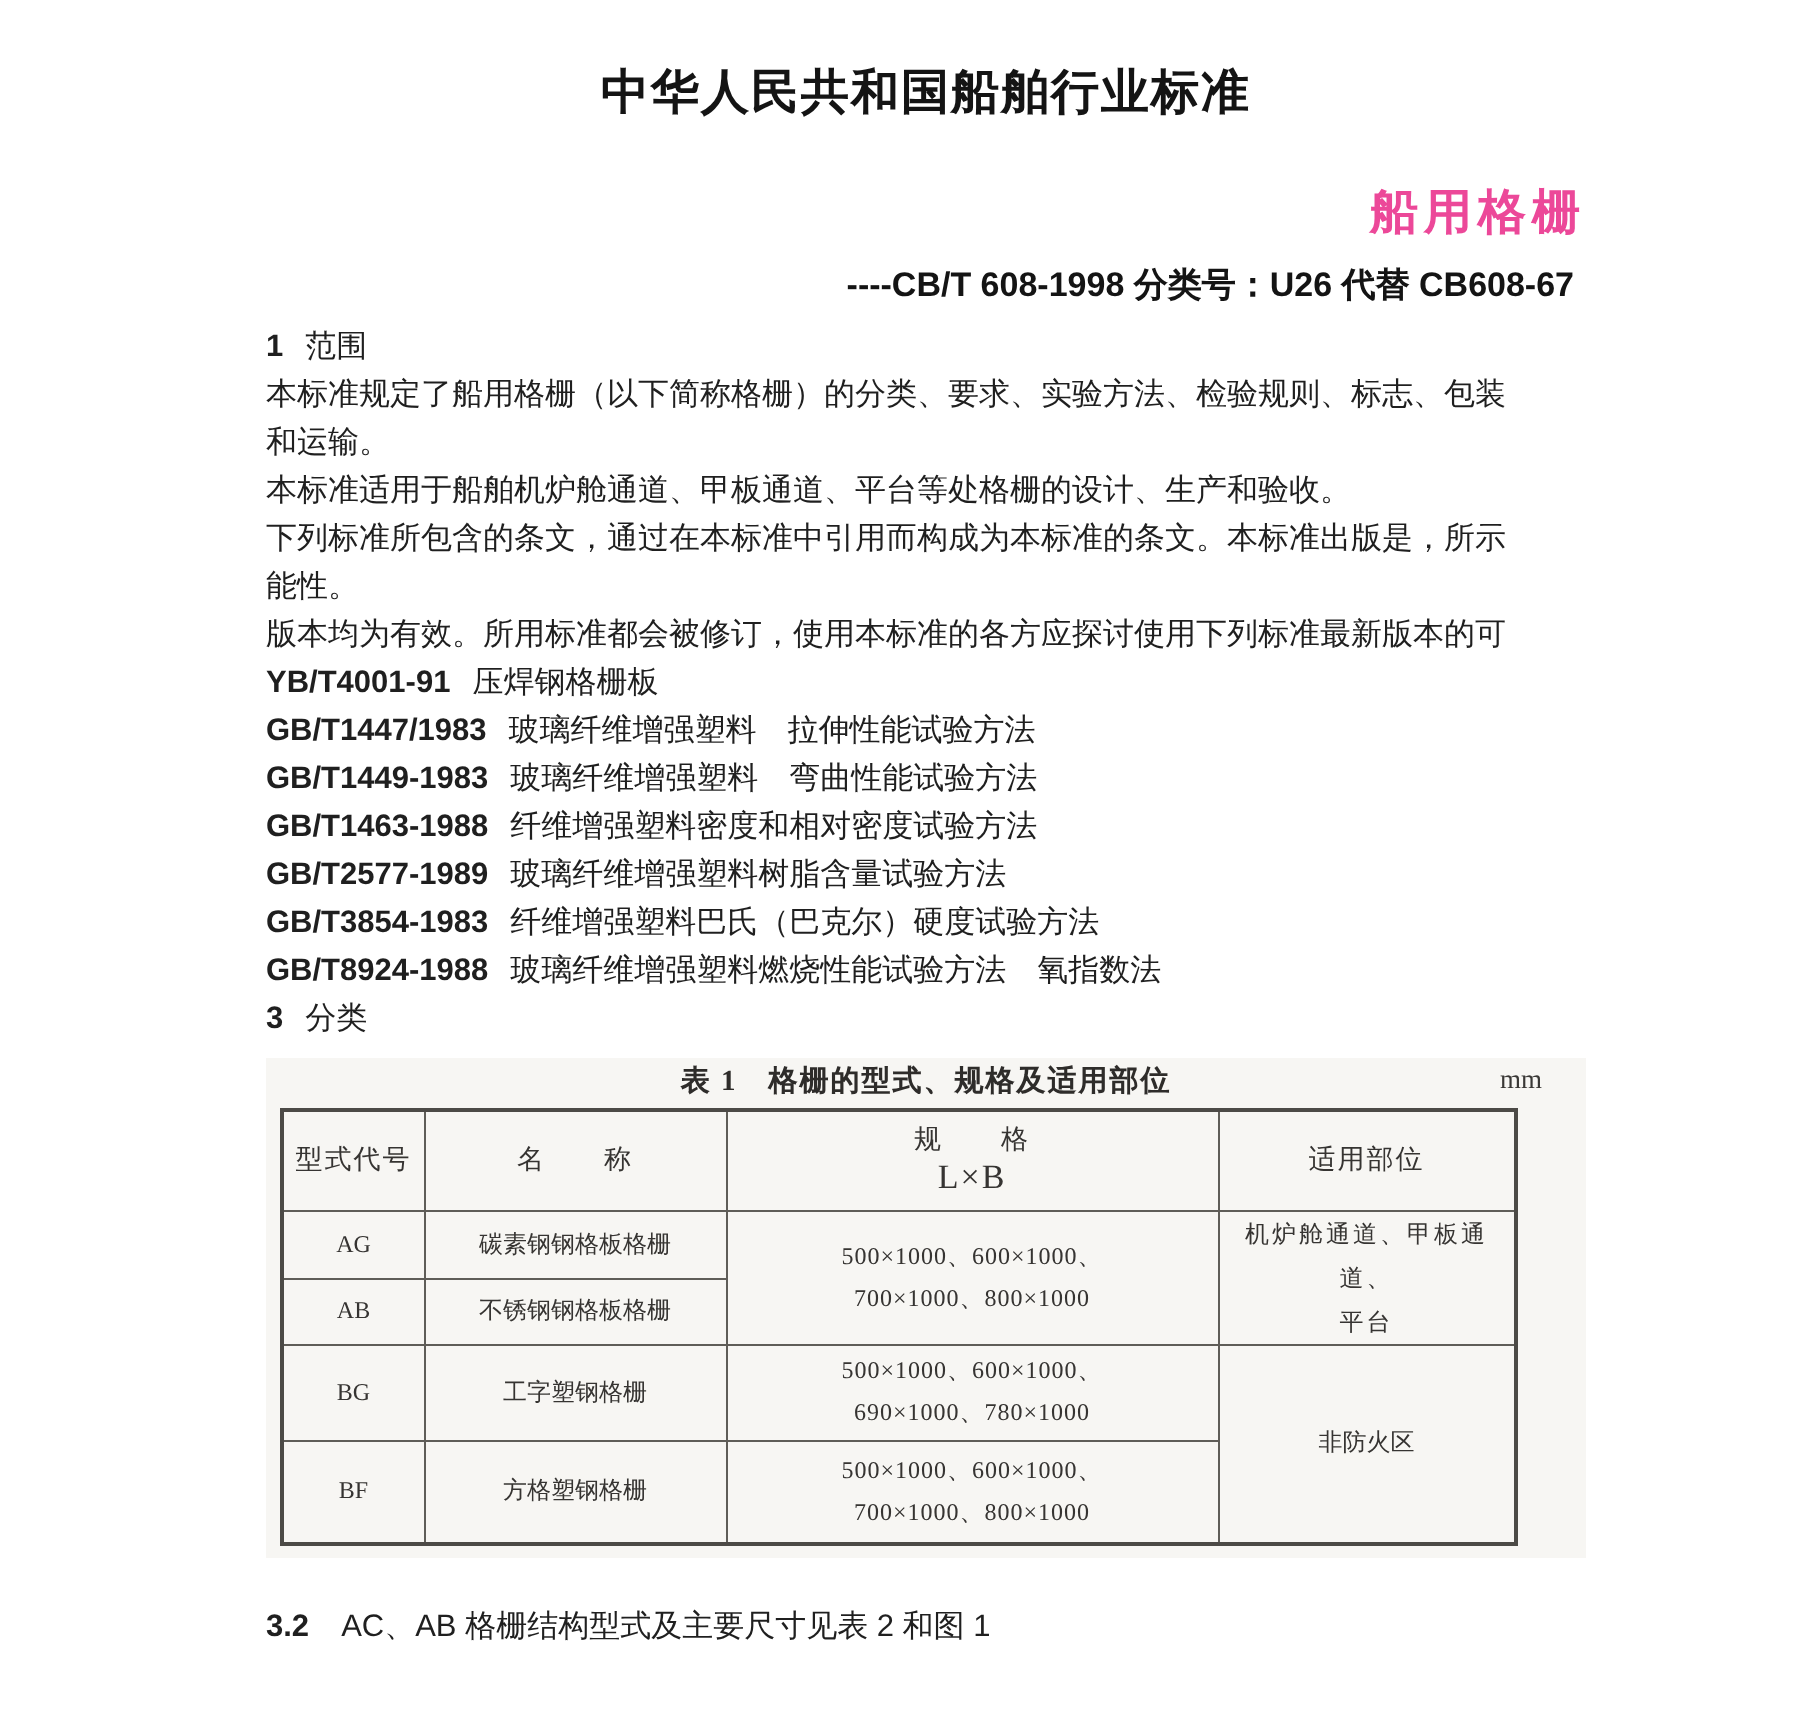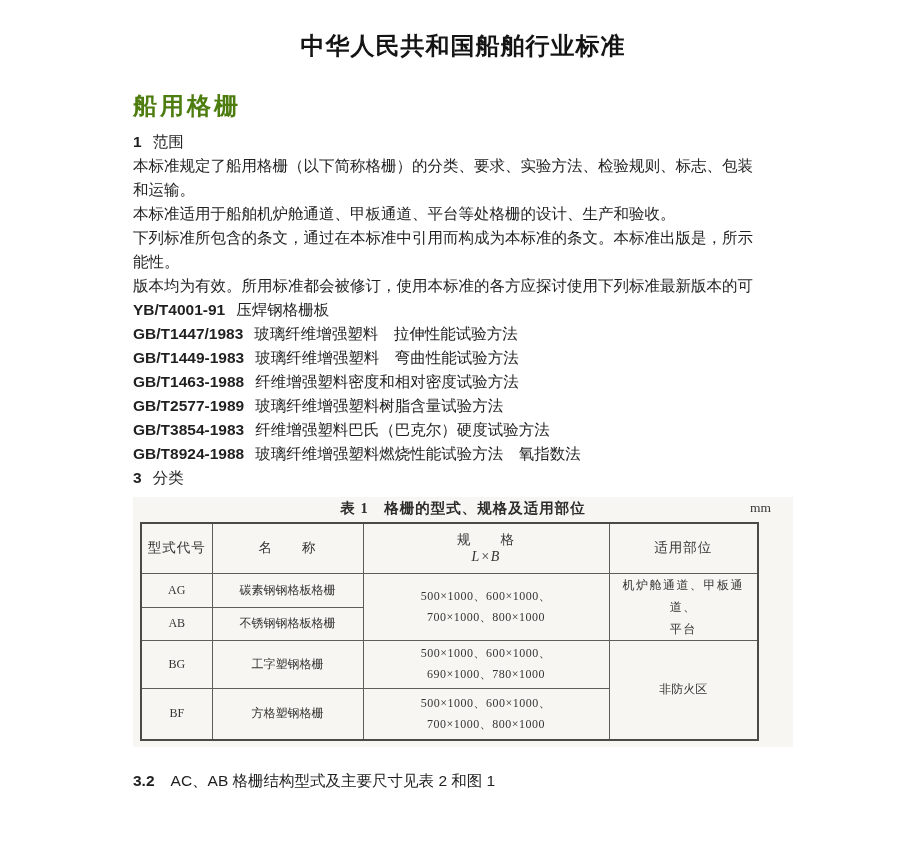--- a/index.html
+++ b/index.html
@@ -4,51 +4,52 @@
 <style>
   html,body{margin:0;padding:0;}
   body{
     width:907px;height:855px;background:#ffffff;
     font-family:"Liberation Sans",sans-serif;color:#1f1f1f;
     overflow:hidden;
   }
   .page{position:relative;width:907px;height:855px;}
   .content{position:absolute;left:133px;top:0;width:660px;}
   .title{margin-top:30px;text-align:center;font-size:24px;font-weight:bold;letter-spacing:1px;color:#141414;}
-  .subtitle{margin-top:28px;text-align:left;font-size:24px;font-weight:bold;letter-spacing:3px;color:#4d7c0f;}
+  .subtitle{margin-top:28px;text-align:right;font-size:24px;font-weight:bold;letter-spacing:3px;color:#ec4899;}
   .refline{margin-top:9px;text-align:right;padding-right:6px;font-size:17px;font-weight:bold;color:#141414;}
   .bodyblock{margin-top:8px;font-size:15.5px;line-height:24px;}
   .bline{height:24px;white-space:nowrap;}
   .pfx{font-weight:bold;margin-right:11px;}
   
   .scanblock{margin-top:7px;background:#f7f6f3;padding-bottom:6px;}
   .captionrow{position:relative;height:20px;font-family:"Liberation Serif",serif;padding-top:2px;}
   .caption{text-align:center;font-weight:bold;font-size:14.5px;color:#2e2c2a;letter-spacing:1px;}
   .unit{position:absolute;right:22px;top:3px;font-size:13.5px;font-weight:normal;color:#3a3836;}
   table.t1{
     border-collapse:collapse;table-layout:fixed;width:617px;margin-left:7px;margin-top:3px;
     font-family:"Liberation Serif",serif;color:#363432;
     border:2px solid #4c4a46;
   }
   table.t1 td{border:1px solid #5f5d58;text-align:center;vertical-align:middle;font-size:12px;padding:0 2px;}
   tr.hdr td{font-size:13.5px;letter-spacing:1px;}
-  .lxb{font-style:italic;font-size:14px;letter-spacing:1px;}
+  .lxb{font-size:17px;letter-spacing:1px;}
   .spec div{line-height:21px;letter-spacing:0.5px;}
   td.loc{text-align:left;padding:3px 8px;line-height:22px;letter-spacing:1.5px;}
   .footerline{margin-top:24px;font-size:15.5px;}
   .footerline .pfx{margin-right:16px;}
 </style>
 </head>
 <body>
 
 <div class="page">
   <div class="content">
 
     <div class="title">中华人民共和国船舶行业标准</div>
     <div class="subtitle">船用格栅</div>
+    <div class="refline">----CB/T 608-1998 分类号：U26 代替 CB608-67</div>
 
     <div class="bodyblock">
         <div class="bline"><span class="pfx">1</span><span>范围</span></div>
         <div class="bline"><span>本标准规定了船用格栅（以下简称格栅）的分类、要求、实验方法、检验规则、标志、包装</span></div>
         <div class="bline"><span>和运输。</span></div>
         <div class="bline"><span>本标准适用于船舶机炉舱通道、甲板通道、平台等处格栅的设计、生产和验收。</span></div>
         <div class="bline"><span>下列标准所包含的条文，通过在本标准中引用而构成为本标准的条文。本标准出版是，所示</span></div>
         <div class="bline"><span>能性。</span></div>
         <div class="bline"><span>版本均为有效。所用标准都会被修订，使用本标准的各方应探讨使用下列标准最新版本的可</span></div>
         <div class="bline"><span class="pfx">YB/T4001-91</span><span>压焊钢格栅板</span></div>

